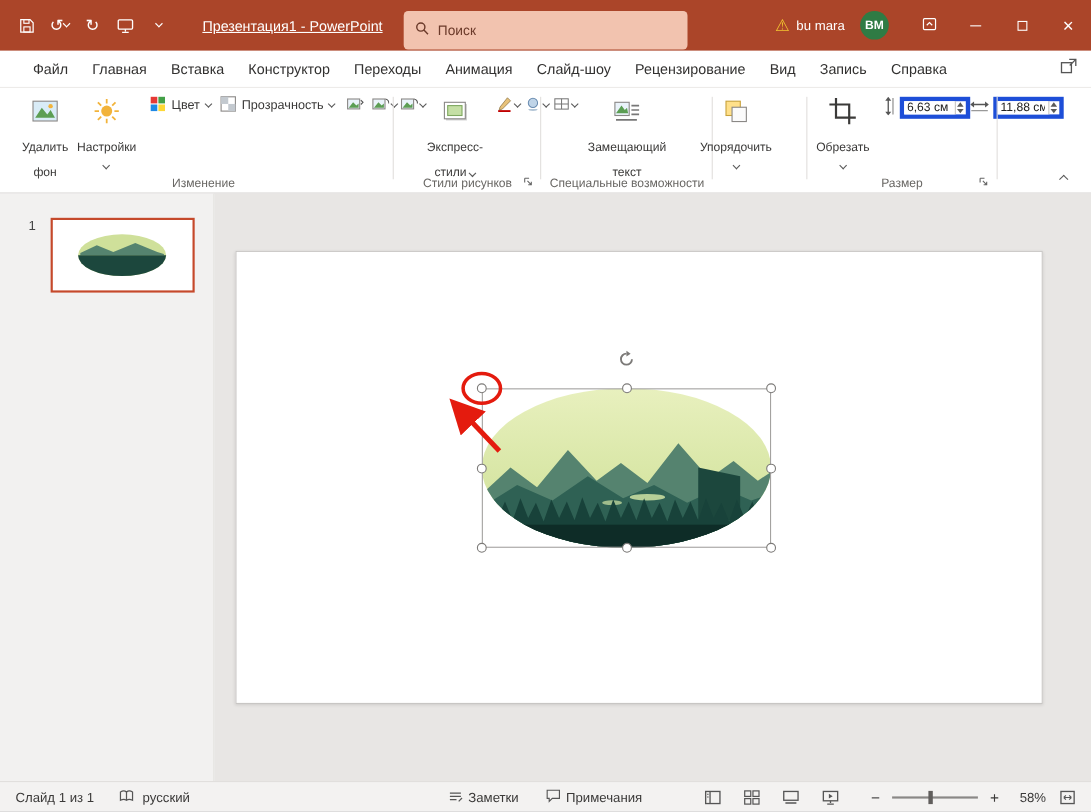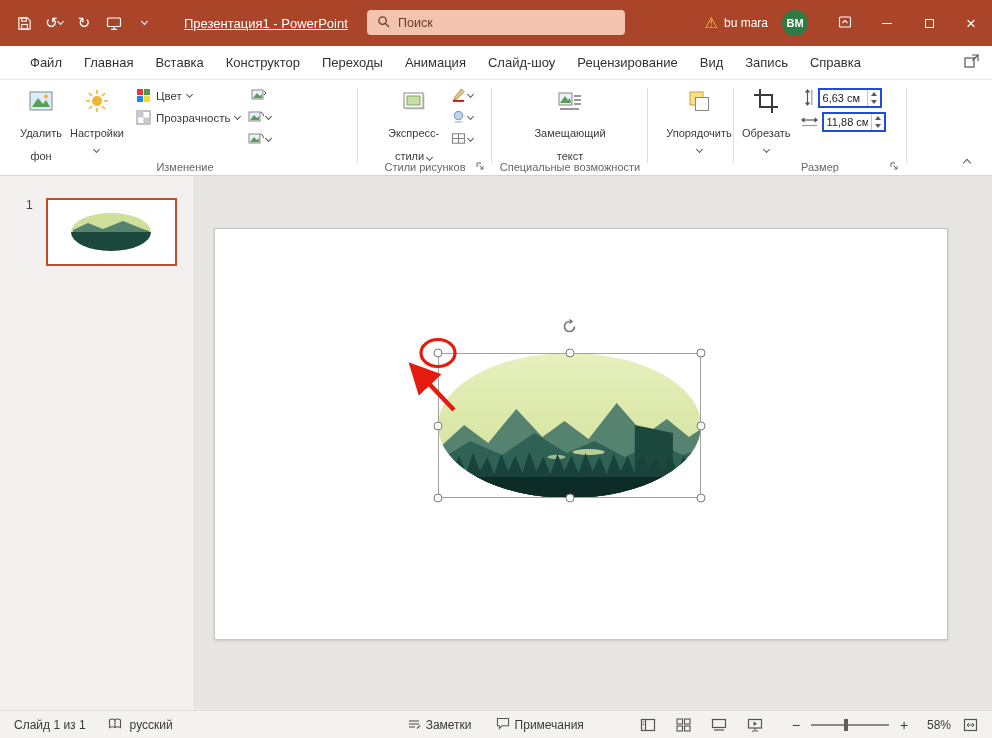--- a/index.html
+++ b/index.html
@@ -10,21 +10,21 @@
   
   .titlebar { height:46px; background:#AB4529; display:flex; align-items:center; color:#fff; position:relative; }
   .qat { display:flex; align-items:center; margin-left:10px; gap:2px; }
   .tb-btn { width:28px; height:30px; display:flex; align-items:center; justify-content:center;
             background:transparent; border:none; color:#fff; font-size:15px; cursor:pointer; }
   .tb-btn svg { display:block; }
   .chev { width:5px; height:5px; border-right:1.3px solid currentColor; border-bottom:1.3px solid currentColor;
           display:inline-block; transform:rotate(45deg); margin-top:-3px; }
   .chev.dark { color:#5a5a5a; }
   .title-text { font-size:13px; margin-left:26px; white-space:nowrap;text-decoration:underline; }
-  .searchbox { position:absolute; left:50%; transform:translateX(-50%); top:10px; width:258px; height:25px;
+  .searchbox { position:absolute; left:50%; transform:translateX(-50%); top:10px; width:258px; height:35px;
                background:#F2C3AF; border-radius:4px; display:flex; align-items:center; padding:0 10px; gap:8px; }
   .searchbox input { background:transparent; border:none; outline:none; font-size:12.5px; color:#5c2c1d; width:100%;
                      font-family:"Liberation Sans", sans-serif; }
   .searchbox input::placeholder { color:#6b3a2a; opacity:1; }
   .tb-right { margin-left:auto; display:flex; align-items:center; height:100%; }
   .acct-alert { display:flex; align-items:center; gap:6px; font-size:12px; margin-right:14px; }
   .warn-glyph { color:#F2C230; font-size:15px; }
   .avatar { width:26px; height:26px; border-radius:50%; background:#2F7B44; color:#fff; font-size:11px; font-weight:bold;
             display:flex; align-items:center; justify-content:center; margin-right:16px; }
   .win-btn { width:42px; height:46px; display:flex; align-items:center; justify-content:center; background:transparent;
@@ -41,28 +41,28 @@
 
   
   .ribbon { height:96px; background:#fff; position:relative; border-bottom:1px solid #D6D4D2; font-size:11.5px; color:#3B3A39; }
   .vsep { position:absolute; top:8px; bottom:12px; width:1px; background:#E1DFDD; }
   .grp { position:absolute; top:0; height:96px; }
   .grp-label { position:absolute; bottom:3px; left:0; right:0; text-align:center; font-size:11px; color:#696764; }
   .grp-row { display:flex; align-items:flex-start; padding-top:5px; }
   .bigbtn { display:flex; flex-direction:column; align-items:center; gap:10px; padding:3px 4px 1px; border:none;
             background:transparent; font-size:11px; color:#3B3A39; line-height:1.18; cursor:pointer; text-align:center;
             font-family:"Liberation Sans", sans-serif; }
-  .stack { display:flex; flex-direction:column; }
+  .stack { display:flex; }
   .smallbtn { height:22px; display:flex; align-items:center; gap:5px; border:none; background:transparent;
               font-size:11.5px; color:#3B3A39; padding:0 4px; cursor:pointer; white-space:nowrap;
               font-family:"Liberation Sans", sans-serif; }
   .minibtn { height:22px; width:26px; display:flex; align-items:center; justify-content:center; gap:2px; border:none;
              background:transparent; cursor:pointer; }
   .sizefield { display:flex; align-items:center; gap:4px; height:22px; margin-top:2px; }
-  .numbox { width:64px; height:20px; border:2px solid #1d4ed8; display:flex; background:#fff; }
+  .numbox { width:64px; height:20px; border:4px solid #1d4ed8; display:flex; background:#fff; }
   .numbox input { flex:1; border:none; outline:none; font-size:11px; padding:0 3px; width:46px;
                   font-family:"Liberation Sans", sans-serif; color:#222; }
   .spin { width:13px; border-left:1px solid #C8C6C4; display:flex; flex-direction:column; }
   .spin span { flex:1; display:flex; align-items:center; justify-content:center; cursor:pointer; }
   .tri-up { width:0; height:0; border-left:3px solid transparent; border-right:3px solid transparent; border-bottom:4px solid #5a5a5a; }
   .tri-dn { width:0; height:0; border-left:3px solid transparent; border-right:3px solid transparent; border-top:4px solid #5a5a5a; }
   .launcher { position:absolute; bottom:3px; right:3px; cursor:pointer; }
   .collapse { position:absolute; right:16px; bottom:7px; width:18px; height:14px; display:flex; align-items:center;
               justify-content:center; cursor:pointer; }
   .chev-up { width:6px; height:6px; border-left:1.3px solid #5a5a5a; border-top:1.3px solid #5a5a5a; transform:rotate(45deg); margin-top:3px; }
@@ -319,21 +319,21 @@
                 <line x1="3" y1="21" x2="22" y2="21" stroke="#777" stroke-width="1.5"></line>
               </svg></span>
           <span>Замещающий</span>
           <span>текст</span>
         </button>
       </div>
       <div class="grp-label">Специальные возможности</div>
     </div>
     <div class="vsep" style="left:647px;"></div>
 
-    <div class="grp" style="left:660px; width:78px;">
+    <div class="grp" style="left:630px; width:78px;">
       <div class="grp-row" style="justify-content:center; display:flex;">
         <button class="bigbtn">
           <span><svg width="26" height="26" viewBox="0 0 26 26">
                 <rect x="4" y="4" width="13" height="13" fill="#FFE08A" stroke="#C8A23C"></rect>
                 <rect x="9.5" y="9.5" width="13" height="13" fill="#FBFBFB" stroke="#8a8886"></rect>
               </svg></span>
           <span>Упорядочить</span>
           <span class="chev dark"></span>
         </button>
       </div>

